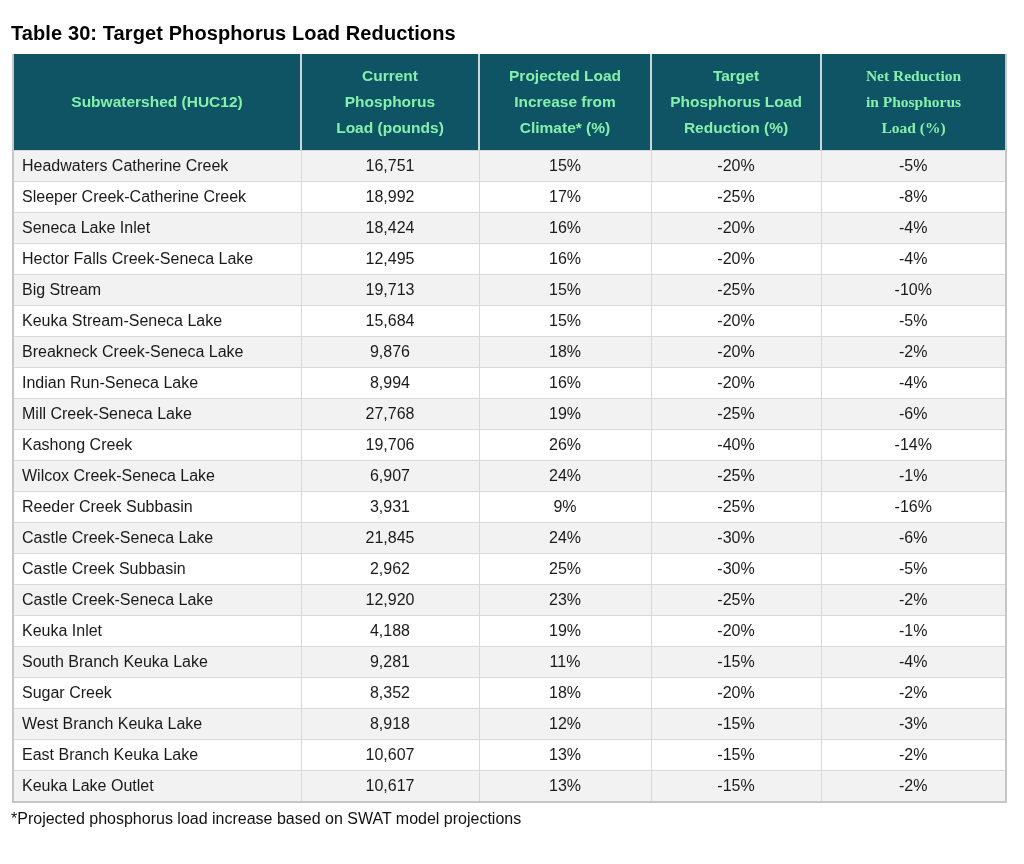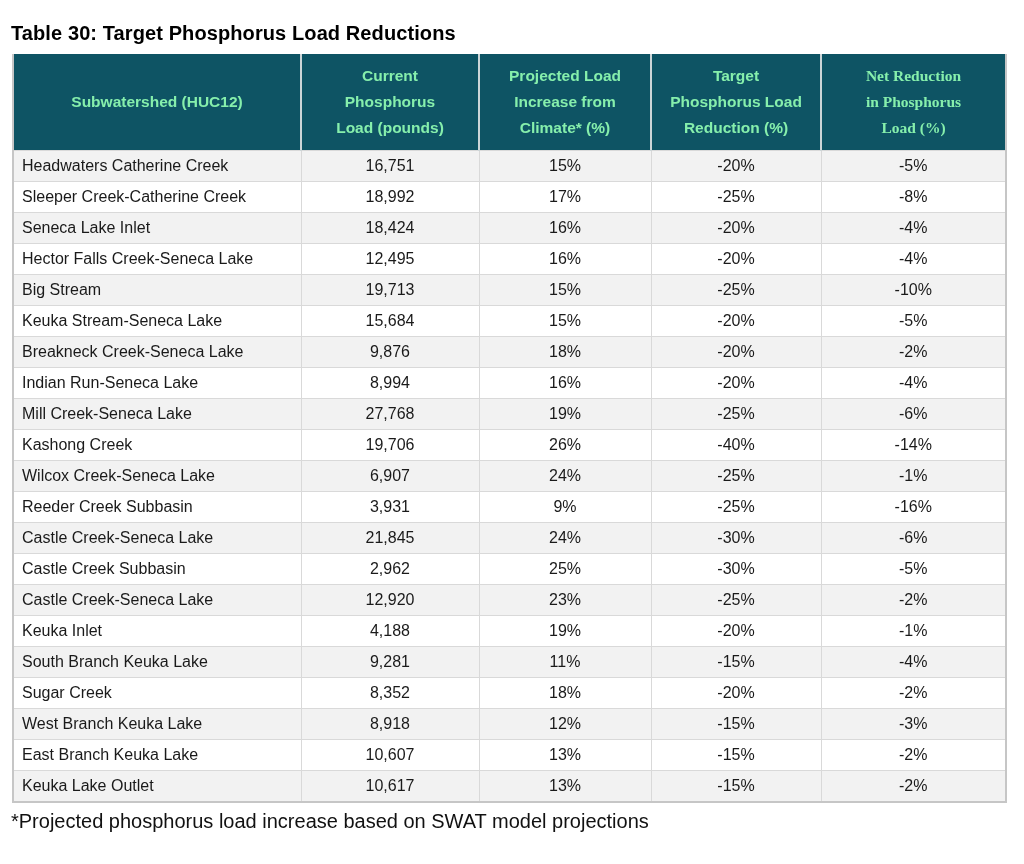--- a/index.html
+++ b/index.html
@@ -45,21 +45,21 @@
     height: 31px;
     padding: 2px 8px;
     border: 1px solid #d9d9d9;
     vertical-align: middle;
     background: #ffffff;
   }
   table.data-table tbody tr:nth-child(odd) td { background: #f2f2f2; }
   td.name-col { text-align: left; padding-left: 11px; }
   td.num-col  { text-align: center; }
   .footnote {
-    font-size: 20px;
+    font-size: 16px;
     color: #111111;
     margin-top: 7px;
     padding-left: 1px;
   }
 </style>
 </head>
 <body>
 
 <div class="page">
 

